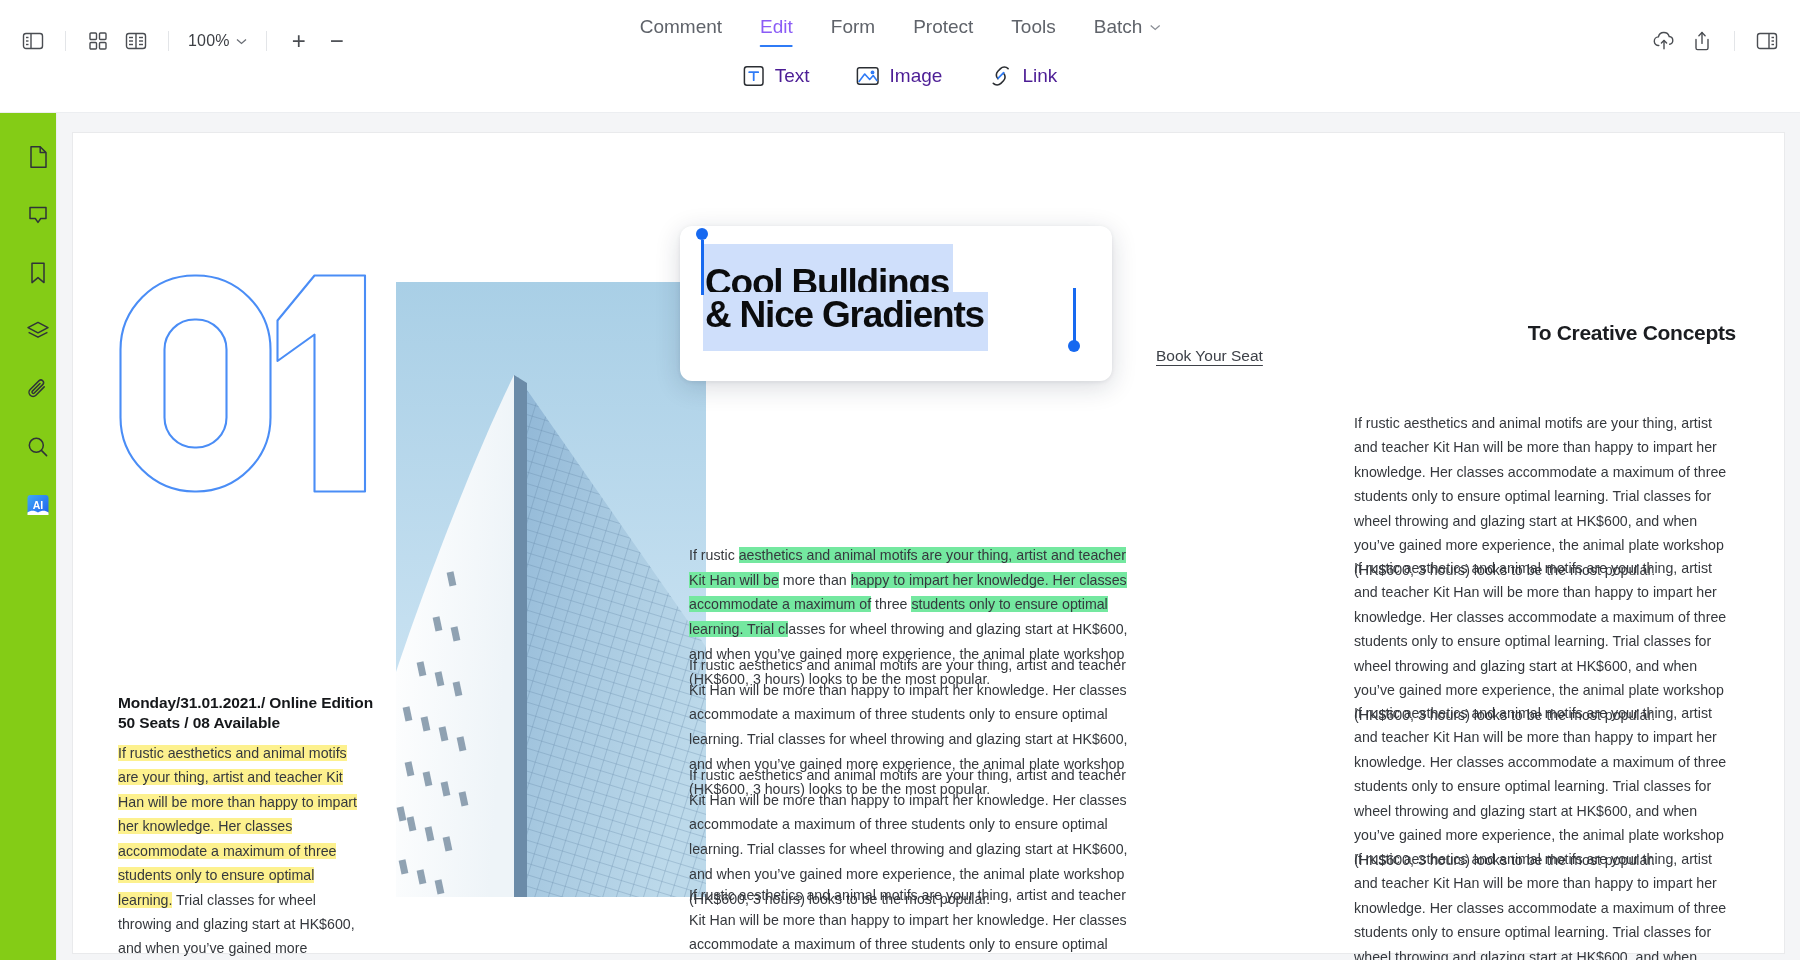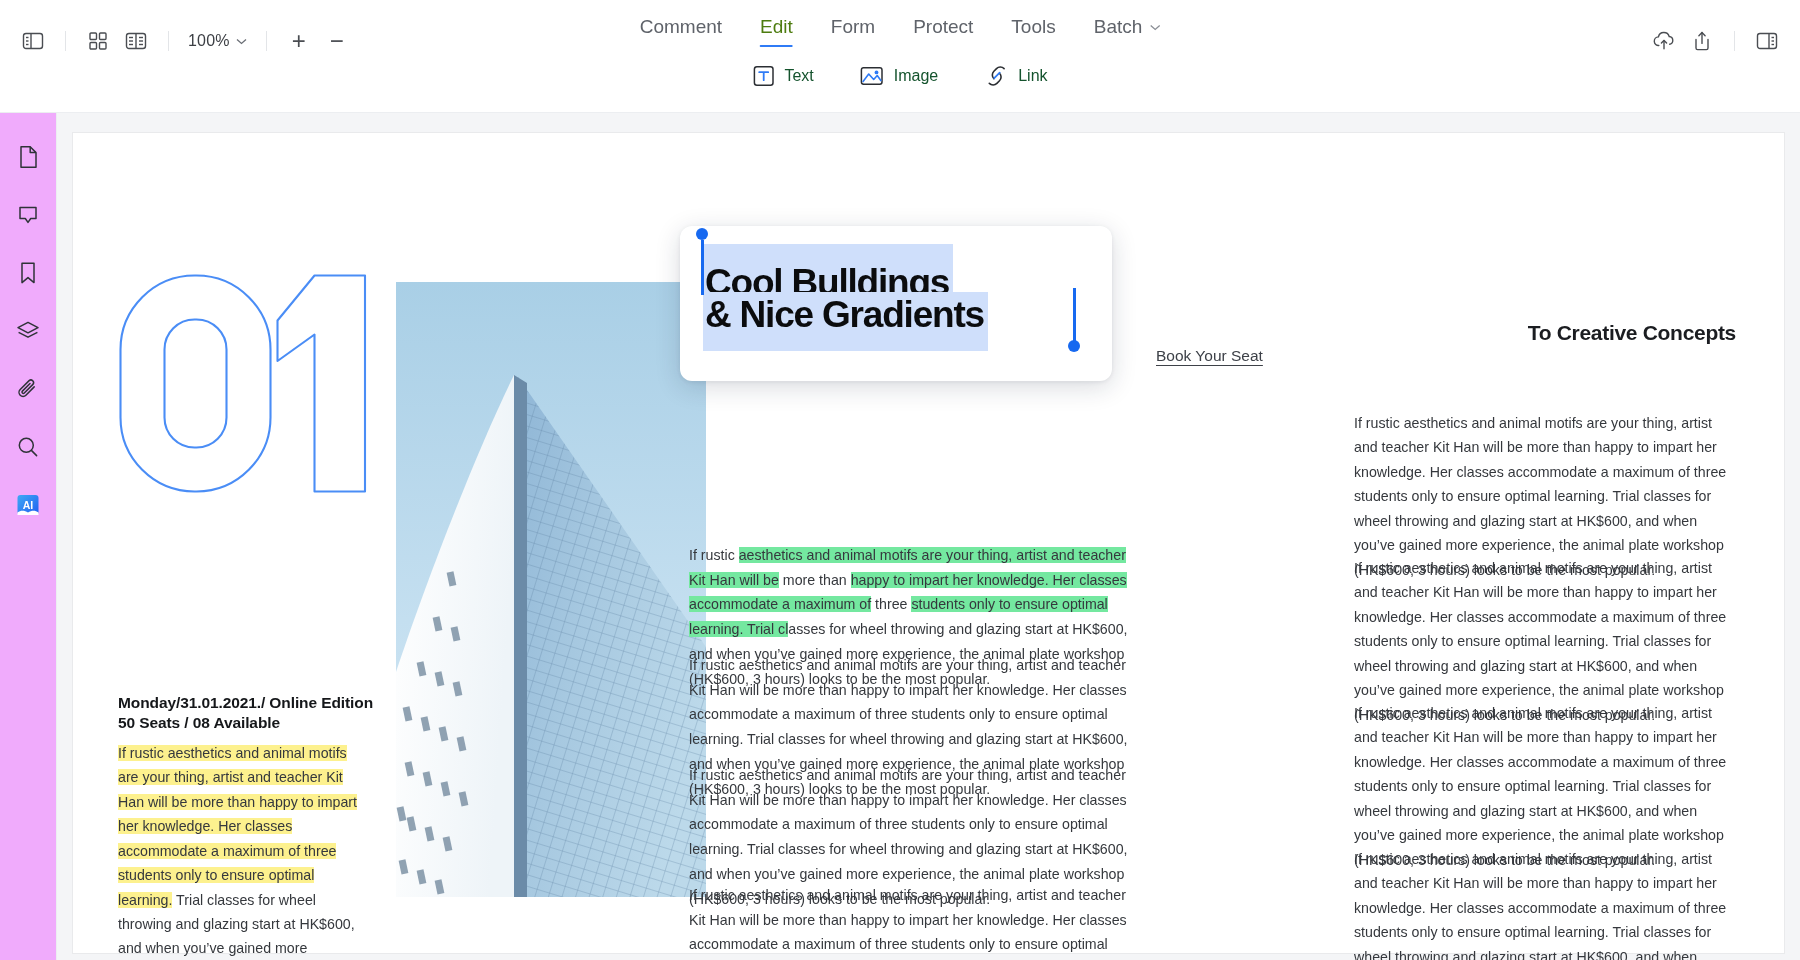--- a/index.html
+++ b/index.html
@@ -27,40 +27,40 @@
     padding: 4px 6px; border-radius: 5px; cursor: pointer; letter-spacing: .2px;
   }
   .plusminus { font-size: 24px; color: #4a4d52; line-height: 1; }
 
   .tb-center { position: absolute; left: 50%; transform: translateX(-50%); top: 16px; text-align: left; }
   .mainmenu { display: flex; align-items: flex-start; gap: 38px; }
   .mm-item {
     font-size: 19px; color: #5f636a; cursor: pointer; position: relative;
     padding-bottom: 9px; display: flex; align-items: center; gap: 7px; white-space: nowrap;
   }
-  .mm-item.active { color: #4d7c0f; font-weight: 400; }
+  .mm-item.active { color: #8b5cf6; font-weight: 400; }
   .mm-item.active::after {
     content: ""; position: absolute; left: 0; right: 0; bottom: 0; height: 2.5px;
     background: #2f7bf6; border-radius: 2px;
   }
   .mm-item .caret { font-size: 11px; color: #8a8e95; }
 
   .subbar { display: flex; align-items: center; justify-content: center; gap: 34px; margin-top: 14px; }
   .sub-item {
-    display: flex; align-items: center; gap: 10px; font-size: 16px; color: #14532d;
+    display: flex; align-items: center; gap: 10px; font-size: 19px; color: #4c1d95;
     cursor: pointer; padding: 4px 6px; border-radius: 6px;
   }
 
   .tb-right { position: absolute; right: 14px; top: 22px; display: flex; align-items: center; }
 
   
   .rail {
     position: absolute; left: 0; top: 113px; width: 57px; height: 847px;
-    background: #f0abfc; border-right: 1px solid #eceef1;
-    display: flex; flex-direction: column; align-items: center; padding-top: 26px; gap: 22px;
+    background: #84cc16; border-right: 1px solid #eceef1;
+    display: flex; flex-direction: column; align-items: flex-end; padding-top: 26px; gap: 22px;
   }
   .rail-btn {
     width: 36px; height: 36px; display: flex; align-items: center; justify-content: center;
     border-radius: 7px; cursor: pointer; color: #333740;
   }
 
   
   .docwrap {
     position: absolute; left: 57px; top: 113px; width: 1743px; height: 847px;
     background: #f4f5f7; overflow: hidden;

